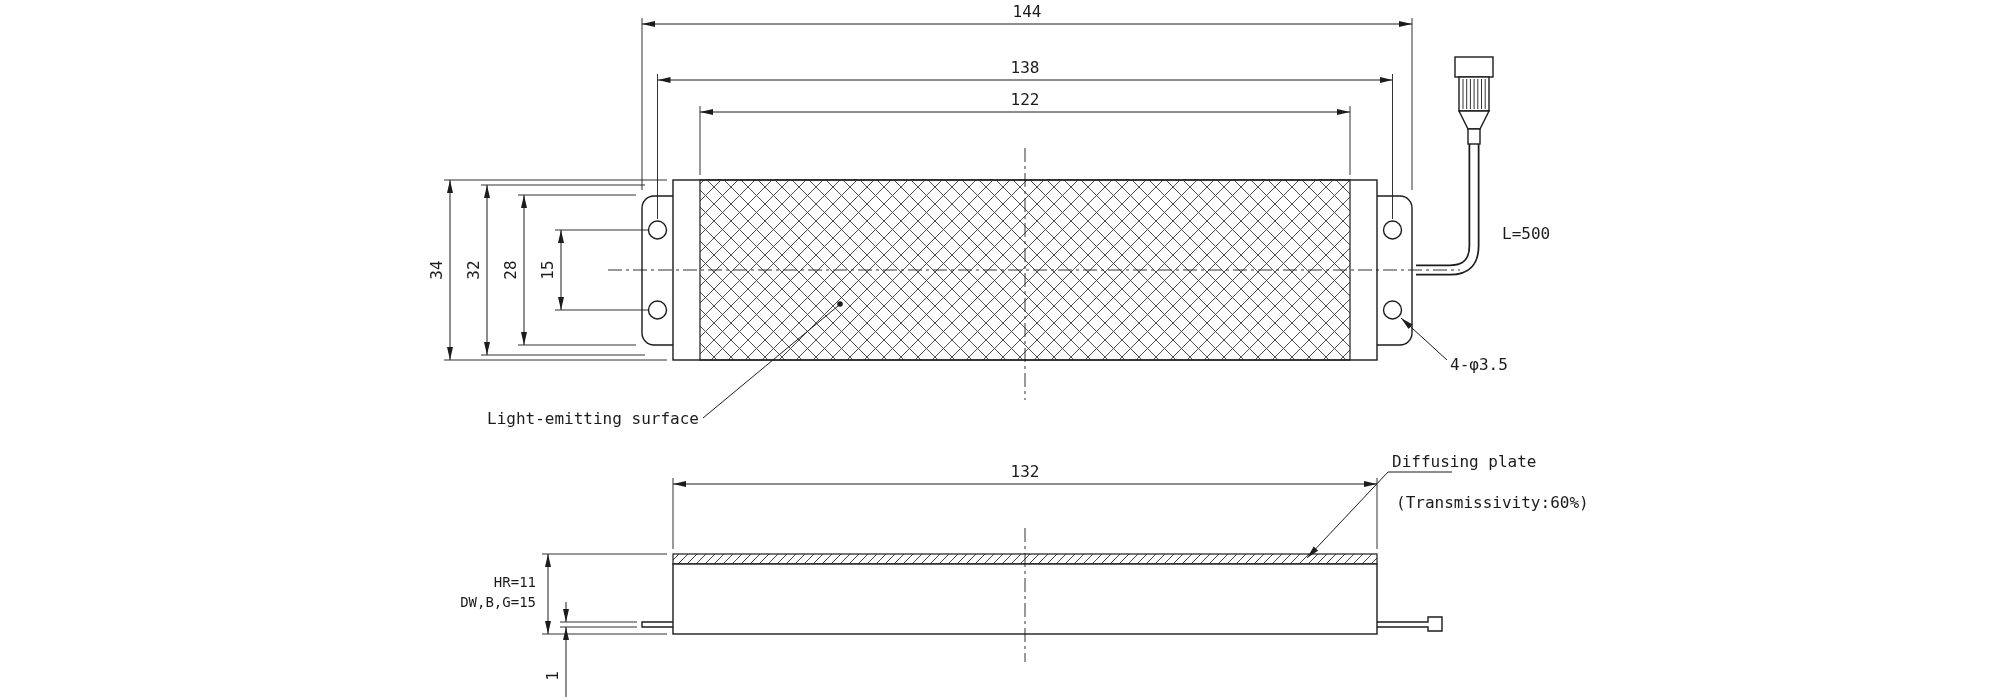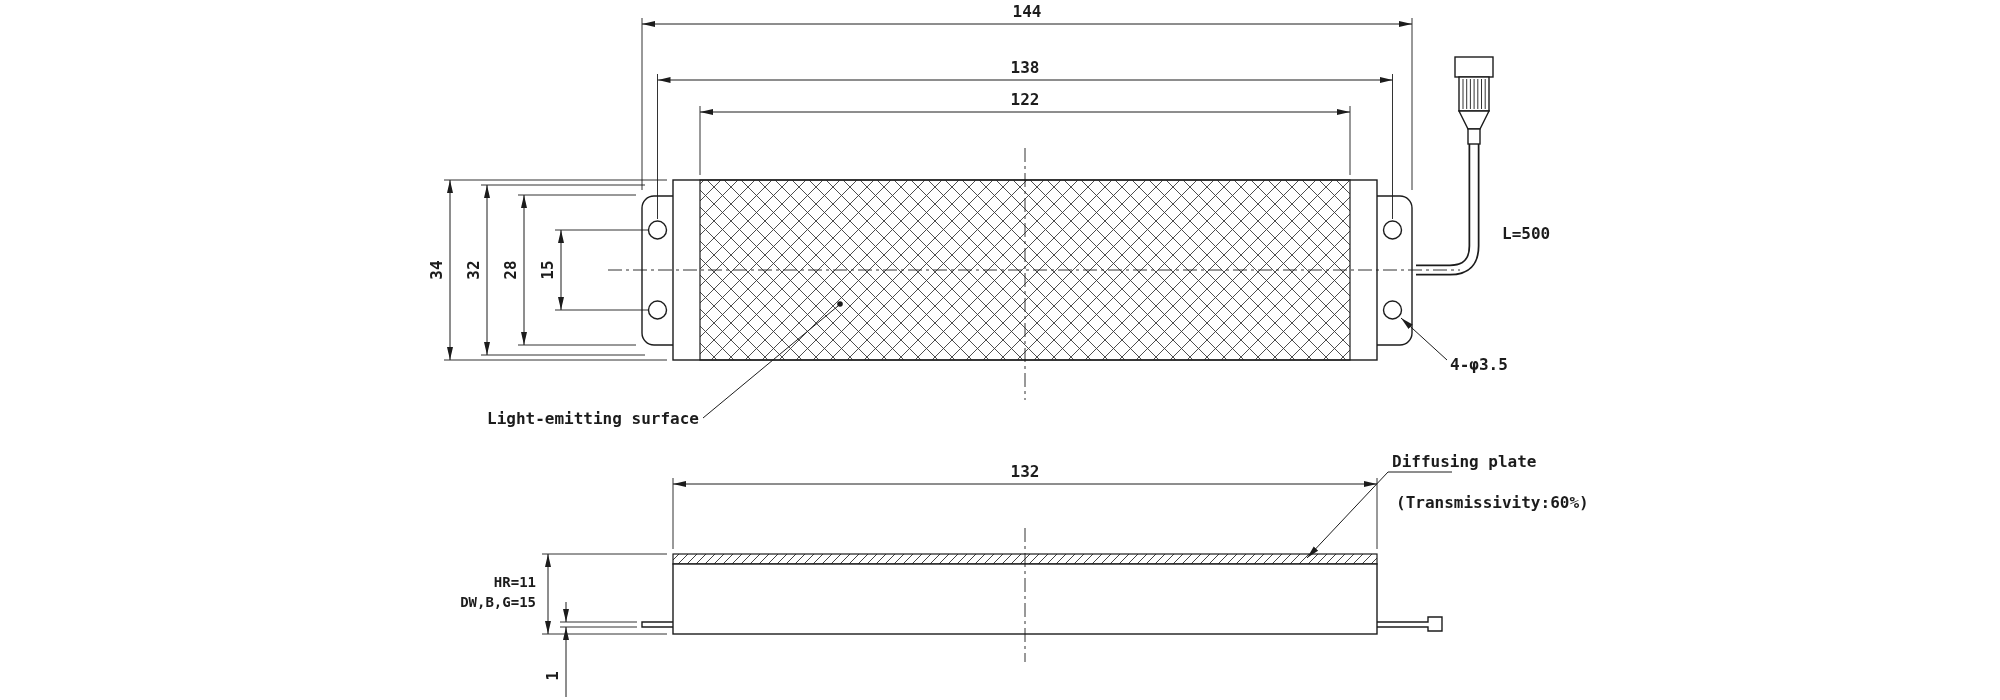--- a/index.html
+++ b/index.html
@@ -1,16 +1,16 @@
 <!DOCTYPE html>
 <html><head>
 <meta charset="utf-8">
 <style>
   html,body{margin:0;padding:0;background:#ffffff;}
-  .stage{position:relative;width:1792px;height:700px;background:#ffffff;overflow:hidden;font-weight:bold;}
+  .stage{position:relative;width:1792px;height:700px;background:#ffffff;overflow:hidden;}
   svg{display:block;}
   text{font-family:"DejaVu Sans Mono","Liberation Mono",monospace;fill:#1c1c1c;}
   .t16{font-size:16px;}
   .t14{font-size:14px;}
   .ln{stroke:#1c1c1c;stroke-width:1;fill:none;}
   .ext{stroke:#1c1c1c;stroke-width:0.9;fill:none;}
   .out{stroke:#1c1c1c;stroke-width:1.4;fill:#ffffff;}
   .outn{stroke:#1c1c1c;stroke-width:1.4;fill:none;}
   .thin{stroke:#1c1c1c;stroke-width:0.9;fill:none;}
   .cl{stroke:#1c1c1c;stroke-width:0.9;stroke-dasharray:14 4 3 4;fill:none;}

